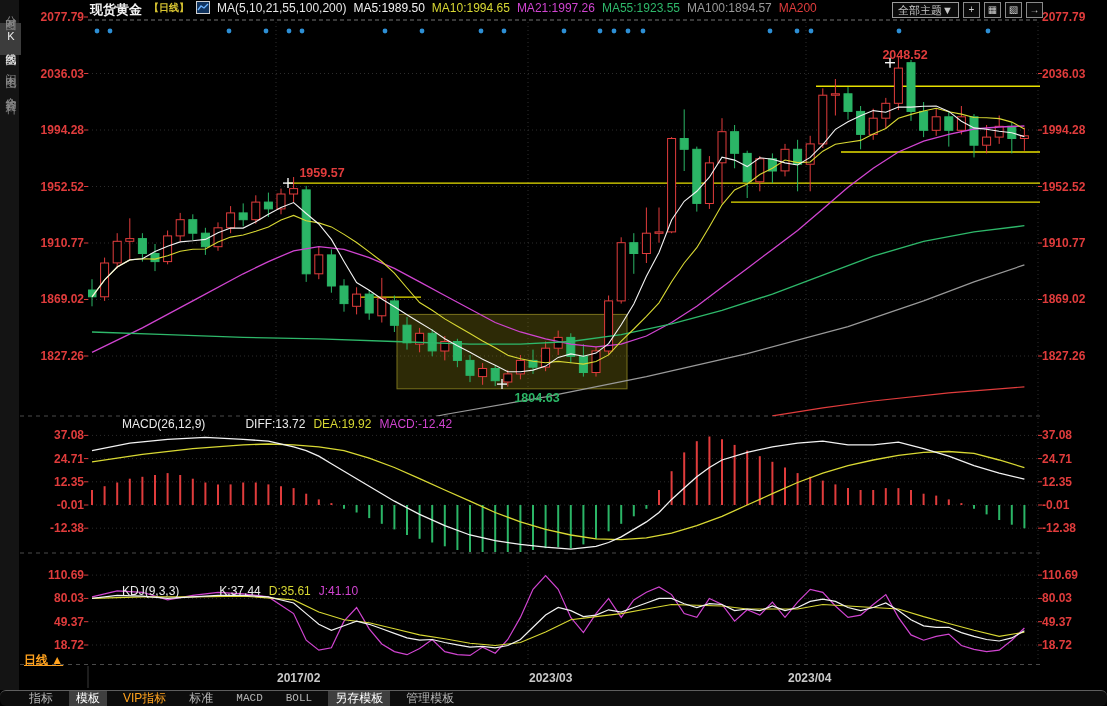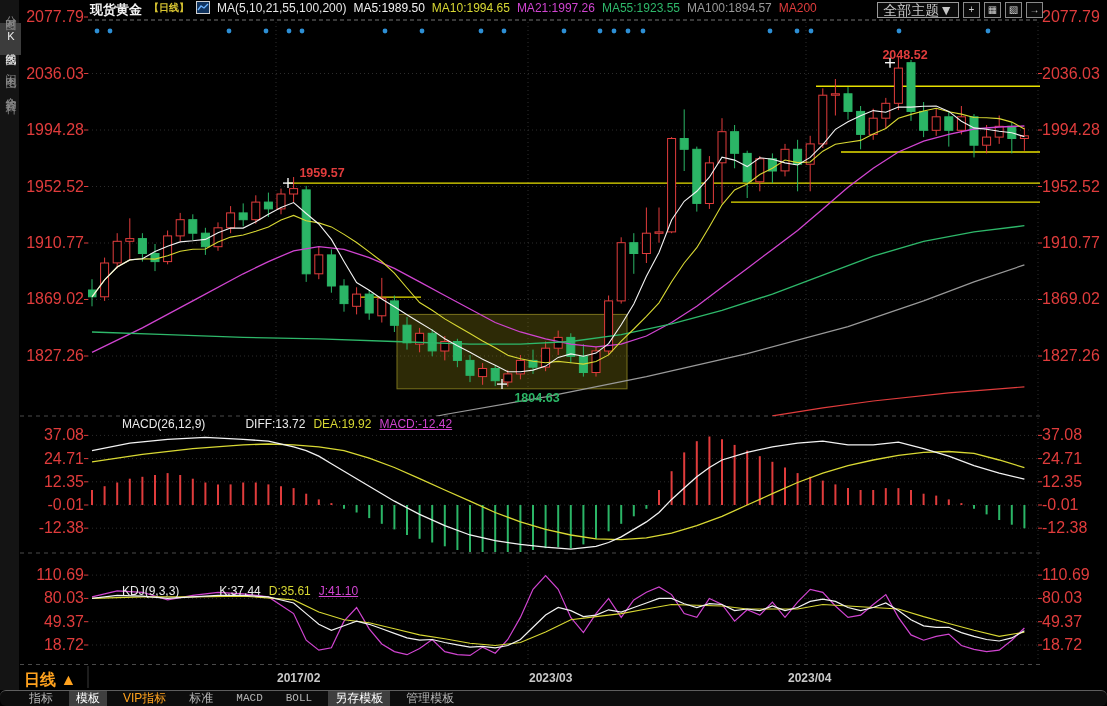--- a/index.html
+++ b/index.html
@@ -11,36 +11,36 @@
             letter-spacing:2px;padding:7px 3px;margin-bottom:3px;cursor:pointer;}
   .side-tab.active{background:#3c3c3c;color:#ededed;}
   
   #header{position:absolute;left:90px;top:1px;height:15px;display:flex;align-items:flex-start;
           gap:7px;font-size:12px;white-space:nowrap;z-index:6;}
   .h-symbol{color:#f2f2f2;font-weight:bold;font-size:13px;}
   .h-period{color:var(--header-yellow);font-weight:bold;font-size:10px;}
   .h-ma{color:#e6e6e6;}
   #kline-icon{width:14px;height:13px;display:inline-block;}
   #top-right{position:absolute;right:64px;top:2px;display:flex;gap:4px;z-index:6;}
-  .theme-btn{border:1px solid #9a9a9a;color:#c8c8c8;font-size:14px;padding:0 5px;height:14px;
+  .theme-btn{border:1px solid #9a9a9a;color:#c8c8c8;font-size:11px;padding:0 5px;height:14px;
              line-height:14px;cursor:pointer;background:#0a0a0a;}
   .tool-btn{border:1px solid #8a8a8a;color:#cfcfcf;font-size:10px;width:15px;height:14px;
             line-height:14px;text-align:center;cursor:pointer;background:#0a0a0a;}
   
   .panel-head{position:absolute;left:90px;font-size:12px;display:flex;gap:8px;white-space:nowrap;z-index:4;}
-  .c-white{color:#eaeaea;margin-left:32px;} .c-yellow{color:var(--ma10);} .c-magenta{color:var(--ma21);text-decoration:underline;}
-  
-  .axlabel{position:absolute;font-size:16px;color:var(--axis-text);line-height:12px;z-index:3;}
+  .c-white{color:#eaeaea;margin-left:32px;} .c-yellow{color:var(--ma10);} .c-magenta{color:var(--ma21);}
+  
+  .axlabel{position:absolute;font-size:12px;color:var(--axis-text);line-height:12px;z-index:3;font-weight:bold;}
   .axlabel.left{width:62px;text-align:right;left:22px;}
   .axlabel.right{left:1042px;text-align:left;}
   
   #chart{position:absolute;left:0;top:0;z-index:2;}
   
-  #period-btn{position:absolute;left:24px;top:670px;font-size:16px;font-weight:bold;
-              color:var(--tab-orange);z-index:5;cursor:pointer;}
+  #period-btn{position:absolute;left:24px;top:652px;font-size:12px;font-weight:bold;
+              color:var(--tab-orange);z-index:5;cursor:pointer;text-decoration:underline;}
   .xdate{position:absolute;top:671px;font-size:12px;font-weight:bold;color:#c9c9c9;z-index:4;}
   
   #tabbar{position:absolute;left:0;top:690px;width:1107px;height:16px;background:#0d0d0d;
           border-top:1px solid #5f5f5f;display:flex;align-items:center;padding-left:22px;
           box-sizing:border-box;gap:9px;z-index:6;font-size:12px;border-radius:6px;}
   .btab{color:#b5b5b5;padding:0 7px;height:15px;line-height:15px;cursor:pointer;}
   .btab.active{background:#3f3f3f;color:#fff;}
   .btab.vip{color:var(--tab-orange);}
   .btab.mono{font-family:"Liberation Mono","DejaVu Sans Mono",monospace;font-size:11px;}
 </style>

